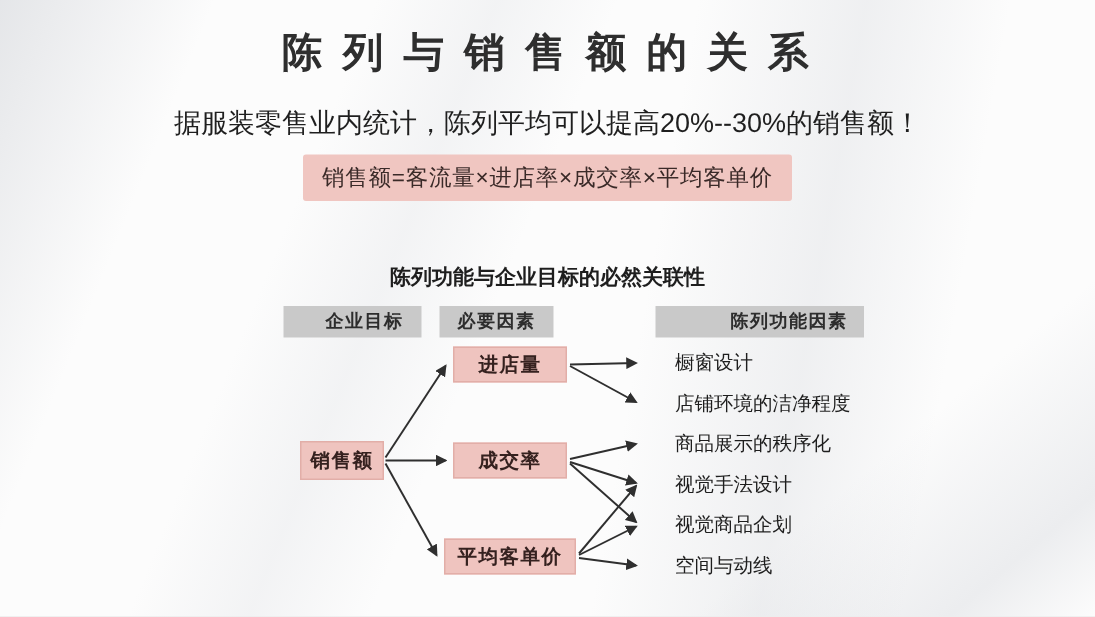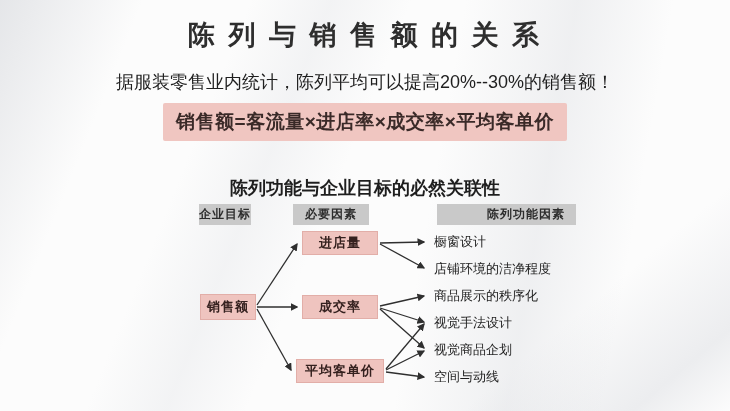--- a/index.html
+++ b/index.html
@@ -27,56 +27,56 @@
     text-align:center;
     font-size:18px;color:#1f1f1f;
   }
   .formula-wrap{
     position:absolute;top:103px;left:0;right:0;
     display:flex;justify-content:center;
   }
   .formula{
     background:#f0c6c1;
     color:#3a2a28;
-    font-size:19px;font-weight:700;
+    font-size:15px;font-weight:400;
     padding:6px 13px;
     border-radius:2px;
     letter-spacing:0.5px;
   }
   .section-title{
     position:absolute;top:176px;left:0;right:0;
     text-align:center;
-    font-size:18px;font-weight:700;color:#1e1e1e;
+    font-size:14px;font-weight:700;color:#1e1e1e;
   }
   .hdr{
     position:absolute;height:21px;
     background:#c9c9c9;color:#2d2d2d;
     font-size:12px;font-weight:600;
     display:flex;align-items:center;justify-content:center;
     letter-spacing:1px;
   }
-  .hdr1{left:199px;top:204px;width:52px;}
+  .hdr1{left:189px;top:204px;width:76px;padding-left:16px;}
   .hdr2{left:293px;top:204px;width:76px;}
   .hdr3{left:437px;top:204px;width:100px;padding-left:39px;}
   .pinkbox{
     position:absolute;
     background:#efc4bf;
     border:1px solid #e2aea8;
     color:#35211f;
     font-size:13px;font-weight:700;
     display:flex;align-items:center;justify-content:center;
     box-sizing:border-box;
     letter-spacing:1px;
   }
   .goal{left:200px;top:294px;width:56px;height:26px;font-family:Liberation Serif, serif;}
   .f1{left:302px;top:231px;width:76px;height:24px;}
   .f2{left:302px;top:295px;width:76px;height:24px;}
   .f3{left:296px;top:359px;width:88px;height:24px;}
   .func-item{
-    position:absolute;left:434px;
+    position:absolute;left:450px;
     font-size:13px;color:#1e1e1e;
     height:18px;line-height:18px;
     white-space:nowrap;
     text-align:right;
   }
   .connectors{
     position:absolute;left:0;top:0;width:730px;height:411px;
     pointer-events:none;
   }
 </style>

